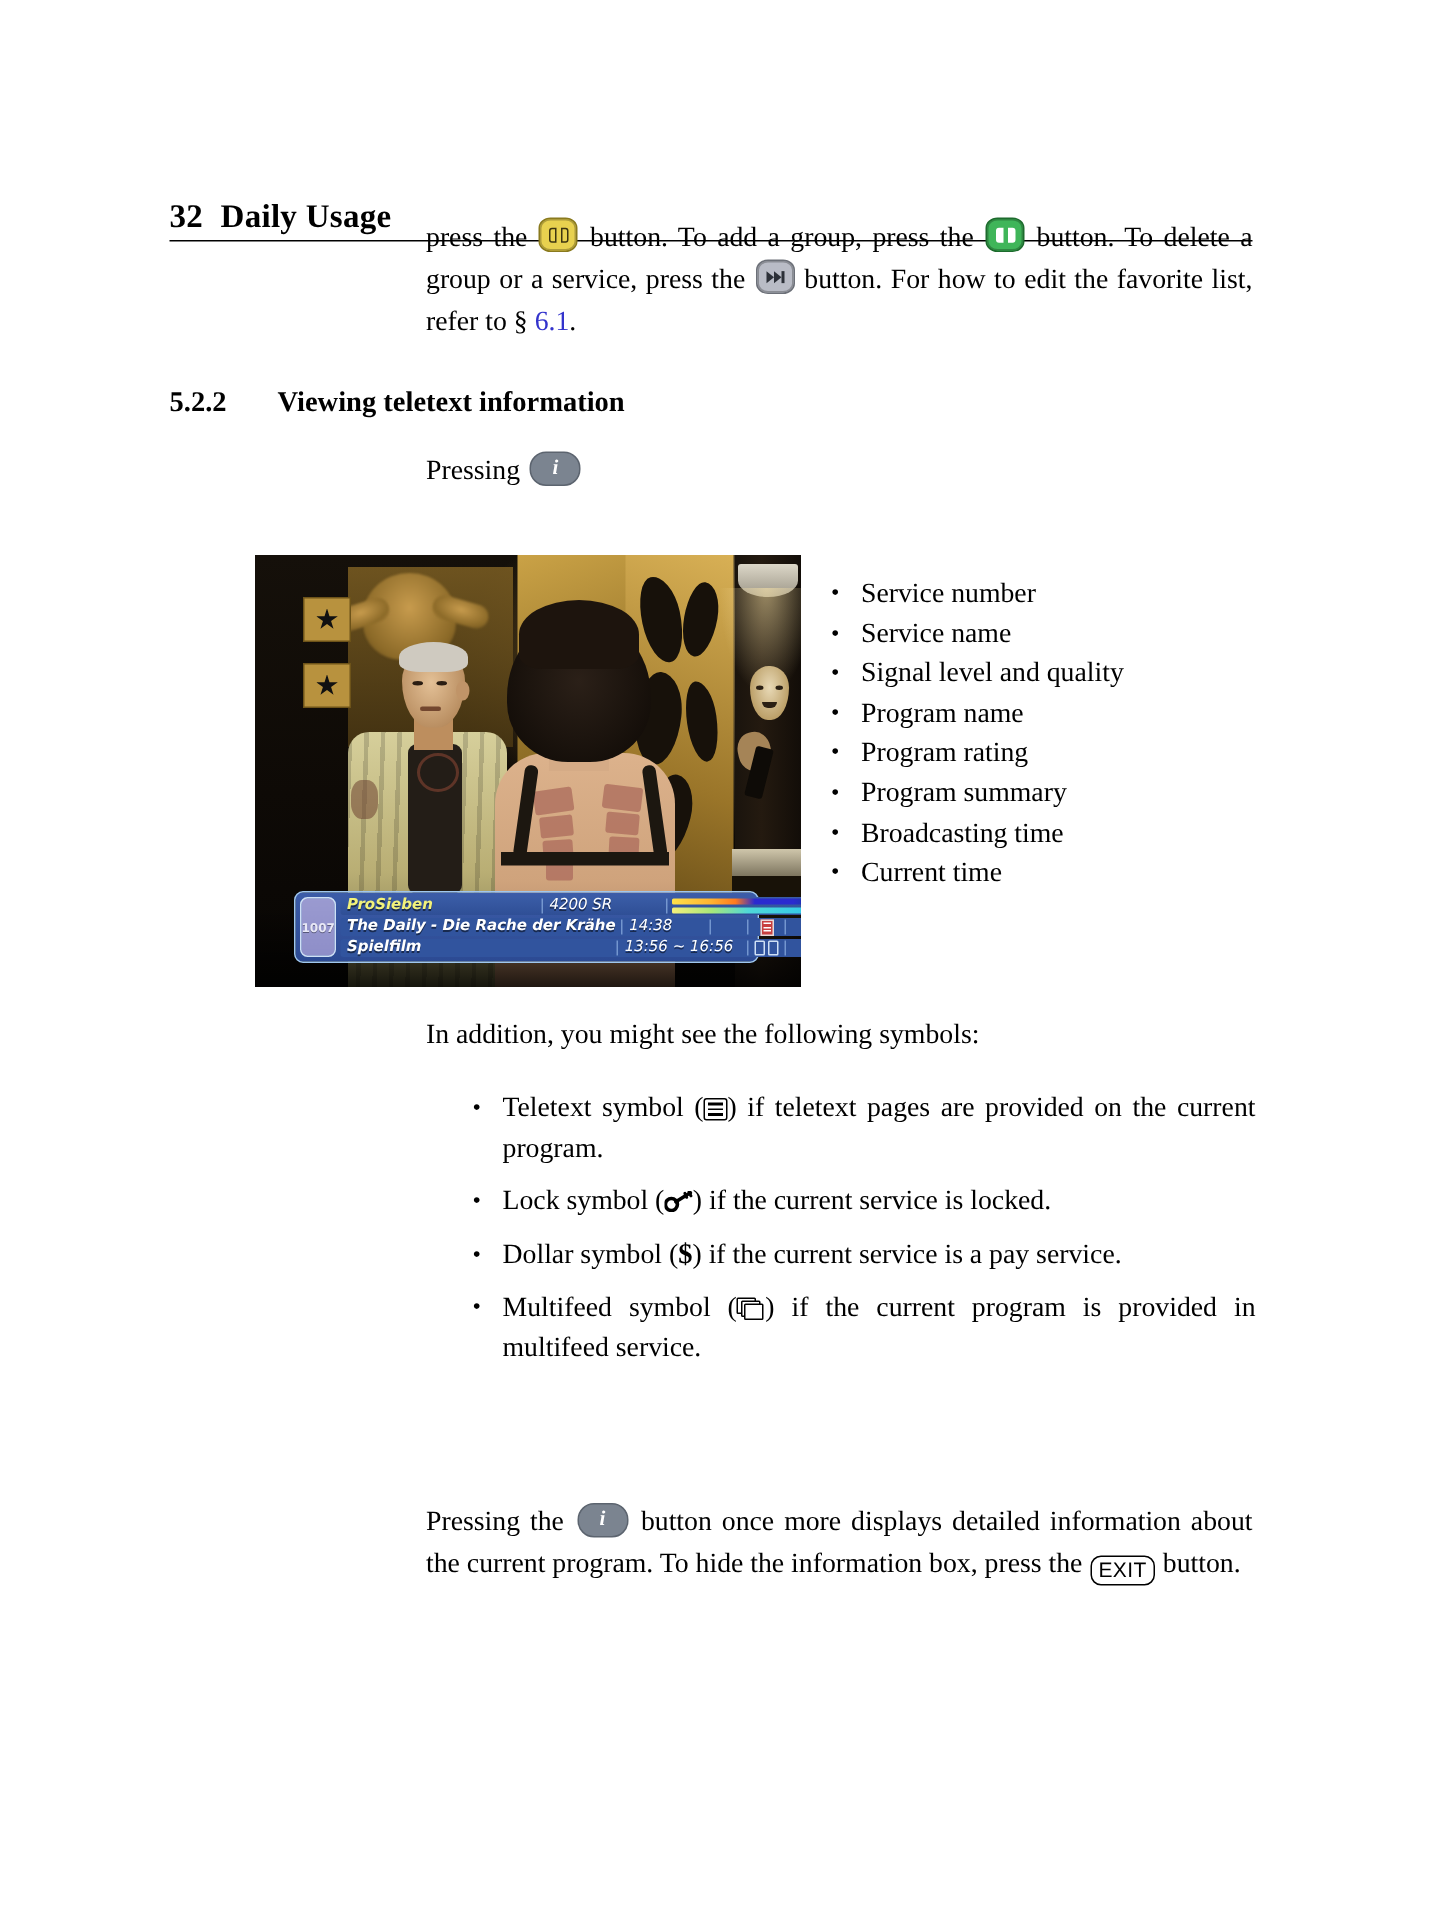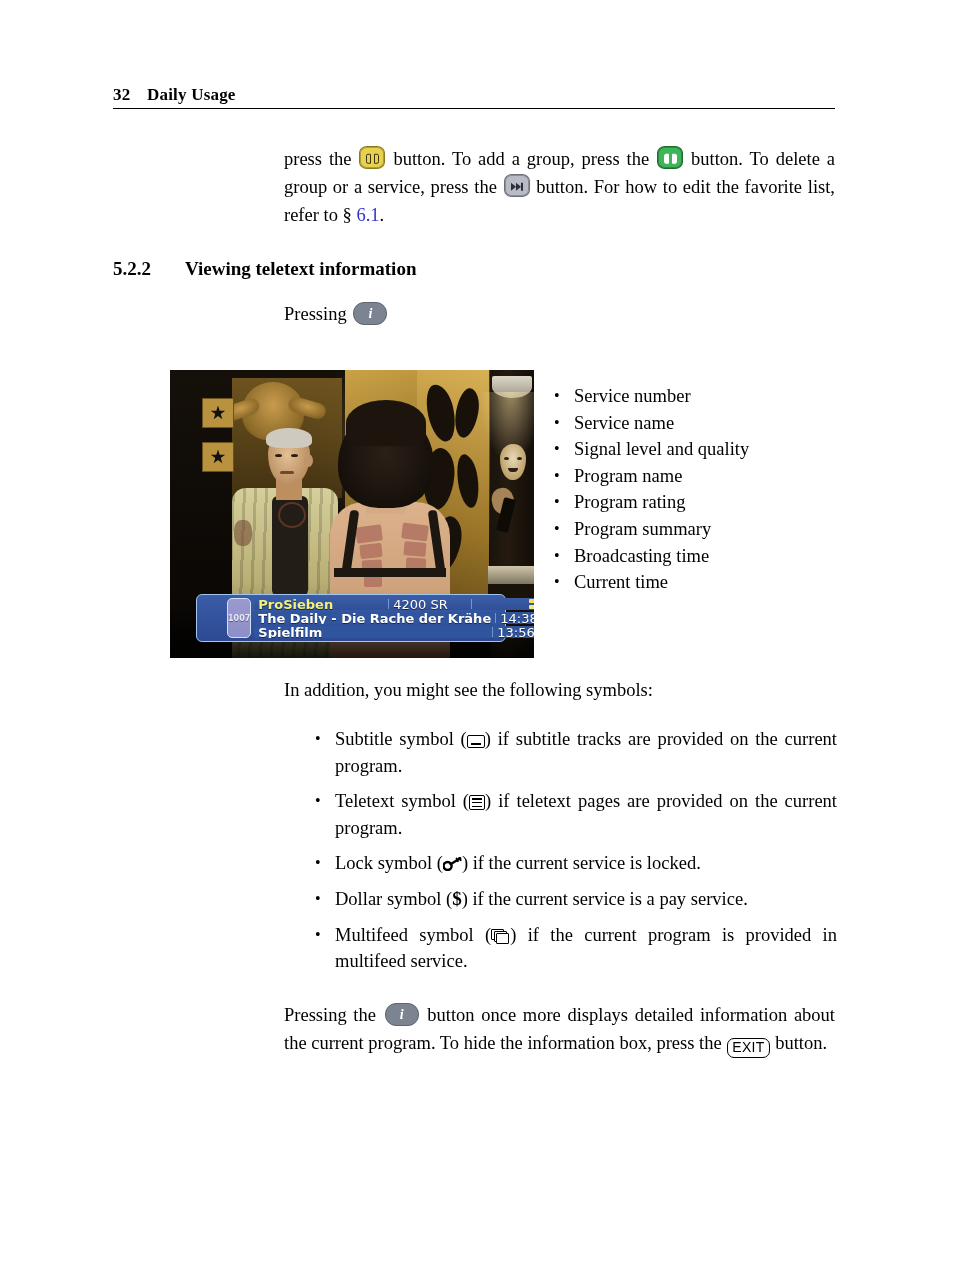--- a/index.html
+++ b/index.html
@@ -27,22 +27,23 @@
   .header {
     position: absolute;
     left: 113px;
     top: 85px;
     width: 722px;
   }
   .header-line {
     display: flex;
     align-items: baseline;
     font-weight: bold;
-    font-size: 17px;
+    font-size: 22px;
     letter-spacing: 0.2px;
+    margin-top: 46px;
   }
   .header-pageno {
     width: 34px;
   }
   .header-title {
     white-space: nowrap;
   }
   .header-rule {
     margin-top: 3px;
     border-bottom: 1.3px solid #000;
@@ -544,45 +545,45 @@
     border-radius: 5px;
     background: linear-gradient(to bottom, #9a9ad0, #8e8ec8);
     color: #e8e8f6;
     font-size: 8px;
     font-weight: bold;
     display: flex;
     align-items: center;
     justify-content: center;
     box-sizing: border-box;
     text-shadow: 0 1px 0 rgba(0,0,0,.4);
-    margin-left: 27px;
   }
   .osd-rows {
     flex: 1;
     display: flex;
     flex-direction: column;
     gap: 2px;
   }
   .osd-row {
     flex: 1;
     display: flex;
     align-items: center;
     background: #31549e;
     border-radius: 2px;
     position: relative;
     overflow: hidden;
   }
   .osd-row.r1 { background: linear-gradient(to bottom, #3a5ca6, #2f4f96); }
   .osd-cell {
-    font-size: 13px;
+    font-size: 10px;
     color: #ffffff;
     padding: 0 4px;
     white-space: nowrap;
     text-shadow: 0 1px 0 rgba(0,0,0,.5);
     line-height: 1;
+    font-style: italic;
   }
   .osd-cell.svc {
     color: #f2f27a;
     font-weight: bold;
     width: 126px;
   }
   .osd-cell.sr { width: 74px; }
   .osd-cell.prog { flex: 1; font-weight: bold; }
   .osd-cell.time { width: 50px; text-align: left; }
   .osd-cell.genre { flex: 1; font-weight: bold; }
@@ -808,23 +809,20 @@
     <li><span>Broadcasting time</span></li>
     <li><span>Current time</span></li>
   </ul>
 
   <div class="body-col" id="para-inaddn">
     <p class="just last-no-just">In addition, you might see the following symbols:</p>
   </div>
 
   <ul class="plain symbols-list">
     <li>
-      <span>Subtitle symbol (</span><span class="sym sym-subtitle"></span><span>) if subtitle tracks are provided on the current program.</span>
-    </li>
-    <li>
       <span>Teletext symbol (</span><span class="sym sym-teletext"><i></i><i></i><i></i></span><span>) if teletext pages are provided on the current program.</span>
     </li>
     <li>
       <span>Lock symbol (</span><span class="sym sym-key"><svg width="19" height="14" viewBox="0 0 19 14">
             <circle cx="4.6" cy="9" r="4" fill="none" stroke="#000" stroke-width="2.4"></circle>
             <path d="M7.6 7.2 L17.2 1.2" stroke="#000" stroke-width="2.4" stroke-linecap="round"></path>
             <path d="M13.6 1.6 L14.8 4.2" stroke="#000" stroke-width="2" stroke-linecap="round"></path>
             <path d="M16.4 0.6 L17.6 3.2" stroke="#000" stroke-width="2" stroke-linecap="round"></path>
           </svg></span><span>) if the current service is locked.</span>
     </li>

